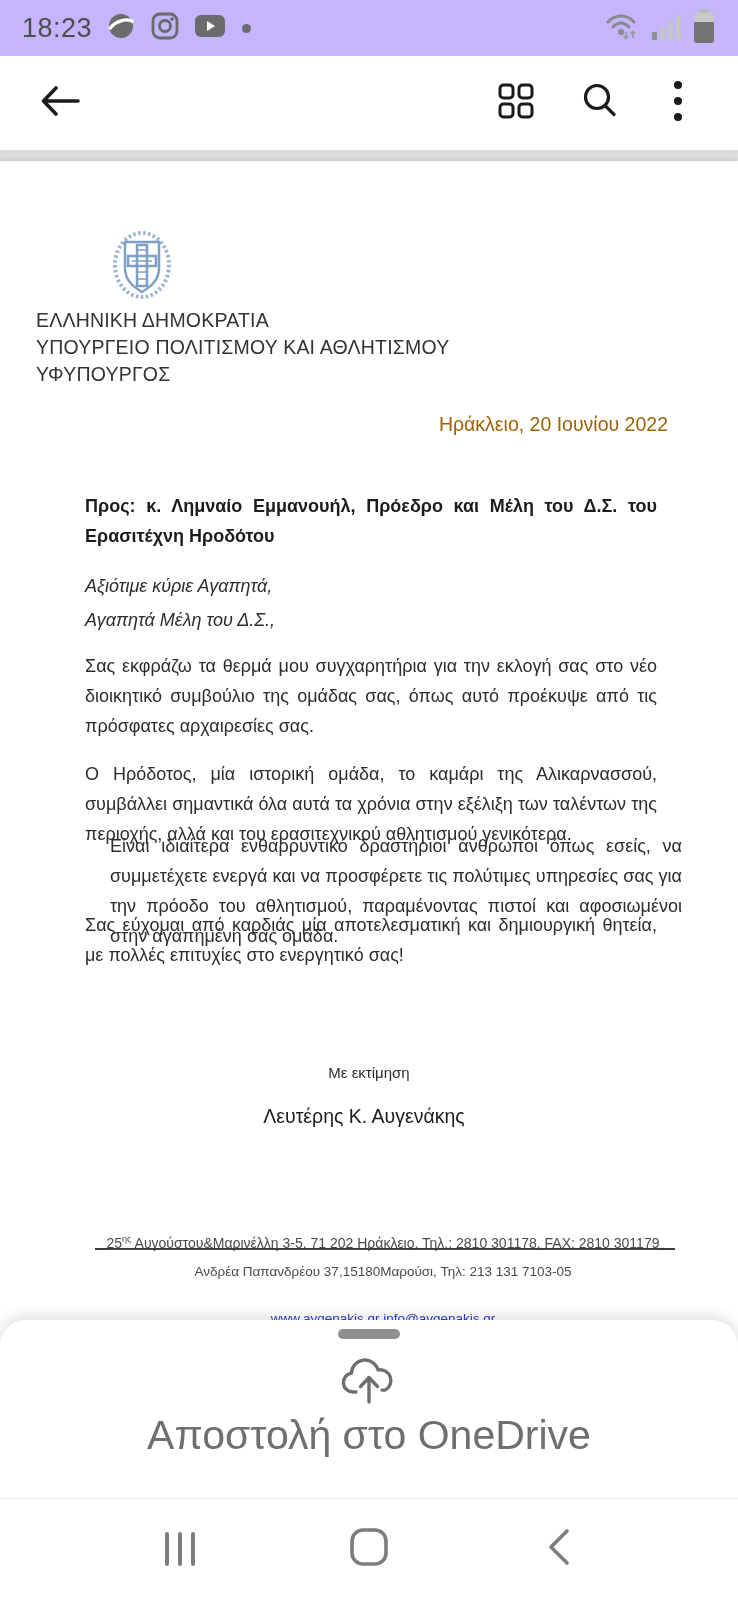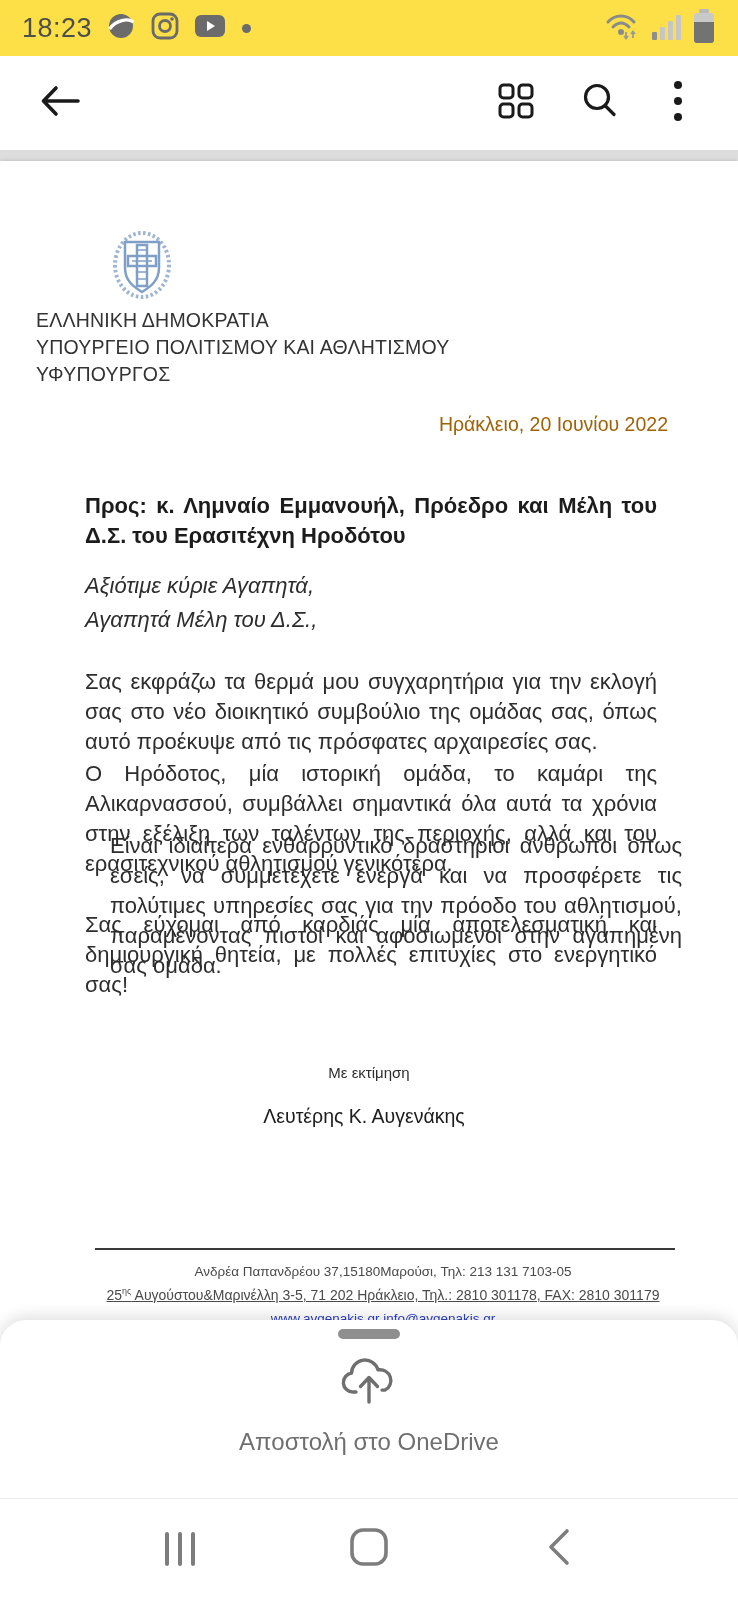--- a/index.html
+++ b/index.html
@@ -3,21 +3,21 @@
 <meta charset="utf-8">
 <style>
   html,body { margin:0; padding:0; background:#fff; }
   .screen {
     position:relative; width:738px; height:1599px; overflow:hidden;
     background:#e4e4e4; font-family:"Liberation Sans", sans-serif;
     -webkit-font-smoothing:antialiased;
   }
   
   .status-bar {
-    position:absolute; top:0; left:0; right:0; height:56px; background:#fde047;
+    position:absolute; top:0; left:0; right:0; height:56px; background:#c4b5fd;
     display:flex; align-items:center; justify-content:space-between;
     padding:0 22px; box-sizing:border-box;
   }
   .status-left { display:flex; align-items:center; gap:14px; }
   .status-time { font-size:27px; color:#4d4d4d; letter-spacing:0.5px; }
   .status-right { display:flex; align-items:center; gap:10px; }
   .notif-dot { width:9px; height:9px; border-radius:50%; background:#6b6b6b; margin-left:2px; }
   
   .toolbar {
     position:absolute; top:56px; left:0; right:0; height:94px; background:#fff;
@@ -29,46 +29,46 @@
   
   .viewer { position:absolute; top:150px; left:0; right:0; bottom:0; background:#dddddd; }
   .page {
     position:absolute; top:11px; left:0; right:0; height:1280px; background:#fff;
     box-shadow:0 1px 5px rgba(0,0,0,0.25);
   }
   .doc { position:absolute; left:0; top:0; right:0; color:#2d2d2d; }
   .emblem { position:absolute; left:110px; top:68px; }
   .gov-header { position:absolute; left:36px; top:146px; font-size:19.5px; line-height:27px; color:#333; letter-spacing:0.2px; }
   .date-line { position:absolute; right:70px; top:252px; font-size:19.5px; color:#a16207; }
-  .body-col { position:absolute; left:85px; width:572px; font-size:22px; line-height:30px; }
+  .body-col { position:absolute; left:85px; width:572px; font-size:18px; line-height:30px; }
   .recipient { top:330px; font-weight:bold; color:#1c1c1c; text-align:justify; }
   .salutation { top:408px; font-style:italic; line-height:34px; }
   .para { text-align:justify; }
-  .p1 { top:506px; } .p2 { top:598px; } .p3 { top:670px;margin-left:25px; } .p4 { top:749px; }
+  .p1 { top:490px; } .p2 { top:598px; } .p3 { top:670px;margin-left:25px; } .p4 { top:749px; }
   .closing { position:absolute; left:0; right:0; top:903px; text-align:center; font-size:15px; color:#2d2d2d; }
   .signature { position:absolute; left:0; right:10px; top:944px; text-align:center; font-size:19.5px; font-weight:normal; color:#1c1c1c; }
   .footer-rule { position:absolute; left:95px; right:63px; top:1087px; border:none; border-top:2px solid #3a3a3a; margin:0; }
   .footer-line { position:absolute; left:0; right:0; text-align:center; color:#4a4a4a;margin-left:28px; }
   .f1 { top:1103px; font-size:13.5px; }
-  .f2 { top:1125px; font-size:14px;text-decoration:underline; }
+  .f2 { top:1073px; font-size:14px;text-decoration:underline; }
   .f2 sup { font-size:9px; vertical-align:super; }
   .f-link { top:1150px; font-size:13.5px; text-decoration:underline; cursor:pointer; }
   
   .sheet {
     position:absolute; left:0; right:0; top:1320px; height:178px; background:#fff;
     border-radius:26px 26px 0 0; box-shadow:0 -3px 16px rgba(0,0,0,0.14);
   }
   .drag-handle {
     position:absolute; left:50%; top:9px; transform:translateX(-50%);
     width:62px; height:10px; border-radius:6px; background:#8f8f8f; cursor:grab;
   }
   .sheet-action {
     position:absolute; left:0; right:0; top:34px; text-align:center; cursor:pointer;
   }
-  .sheet-label { display:block; margin-top:18px; font-size:24px; color:#6f6f6f; }
+  .sheet-label { display:block; margin-top:2px; font-size:41px; color:#6f6f6f; }
   
   .navbar {
     position:absolute; left:0; right:0; bottom:0; height:101px; background:#fff;
     border-top:1px solid #ebebeb;
     display:flex; align-items:center; justify-content:space-between;
     padding:0 150px; box-sizing:border-box;
   }
   .nav-btn { display:flex; align-items:center; justify-content:center; width:60px; height:60px; cursor:pointer; }
   .recents-bars { display:flex; gap:9px; }
   .recents-bars span { display:block; width:4px; height:34px; background:#7d7d7d; border-radius:2px; }

